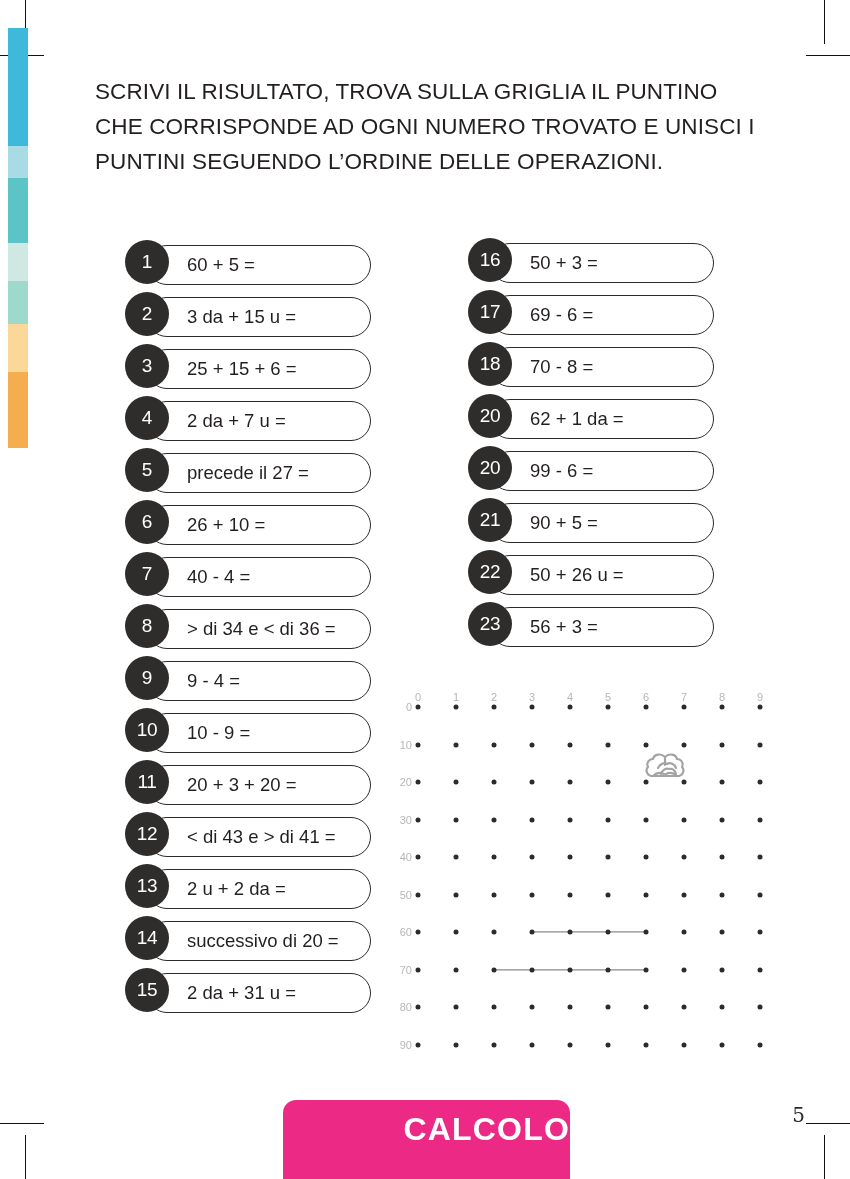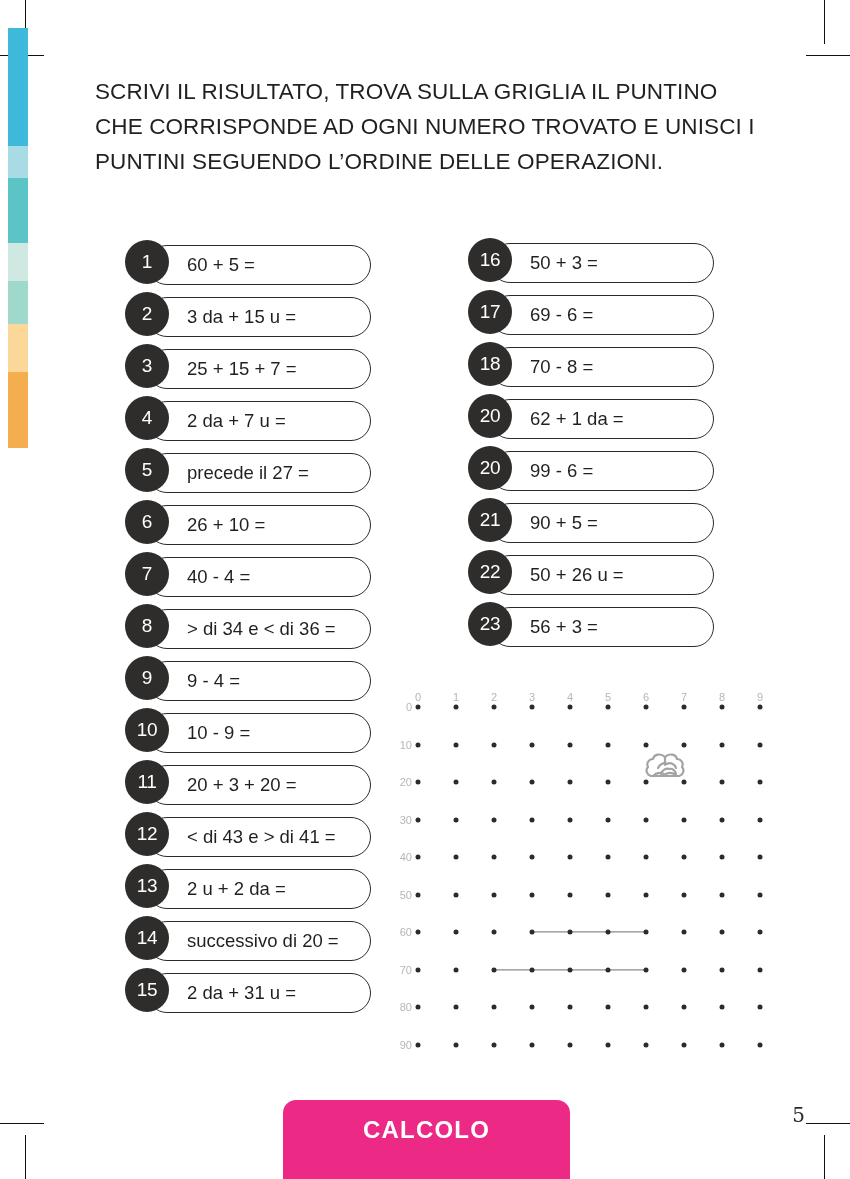--- a/index.html
+++ b/index.html
@@ -136,24 +136,24 @@
   
   #calcolo-banner {
     position: absolute;
     left: 283px;
     top: 1100px;
     width: 287px;
     height: 79px;
     background: #ec2a85;
     border-radius: 13px 13px 0 0;
     color: #ffffff;
-    font-size: 24px;
+    font-size: 32px;
     font-weight: bold;
     letter-spacing: 1.2px;
-    text-align: center;
+    text-align: right;
     line-height: 59px;
     box-sizing: border-box;
   }
   #page-number {
     position: absolute;
     right: 45px;
     top: 1103px;
     font-family: "DejaVu Serif", serif;
     font-size: 20px;
     color: #2b2b2b;
@@ -192,21 +192,21 @@
       <div class="expr">60 + 5 =</div>
     </div>
     <div class="exercise-row">
       <div class="pill"></div>
       <div class="badge">2</div>
       <div class="expr">3 da + 15 u =</div>
     </div>
     <div class="exercise-row">
       <div class="pill"></div>
       <div class="badge">3</div>
-      <div class="expr">25 + 15 + 7 =</div>
+      <div class="expr">25 + 15 + 6 =</div>
     </div>
     <div class="exercise-row">
       <div class="pill"></div>
       <div class="badge">4</div>
       <div class="expr">2 da + 7 u =</div>
     </div>
     <div class="exercise-row">
       <div class="pill"></div>
       <div class="badge">5</div>
       <div class="expr">precede il 27 =</div>

